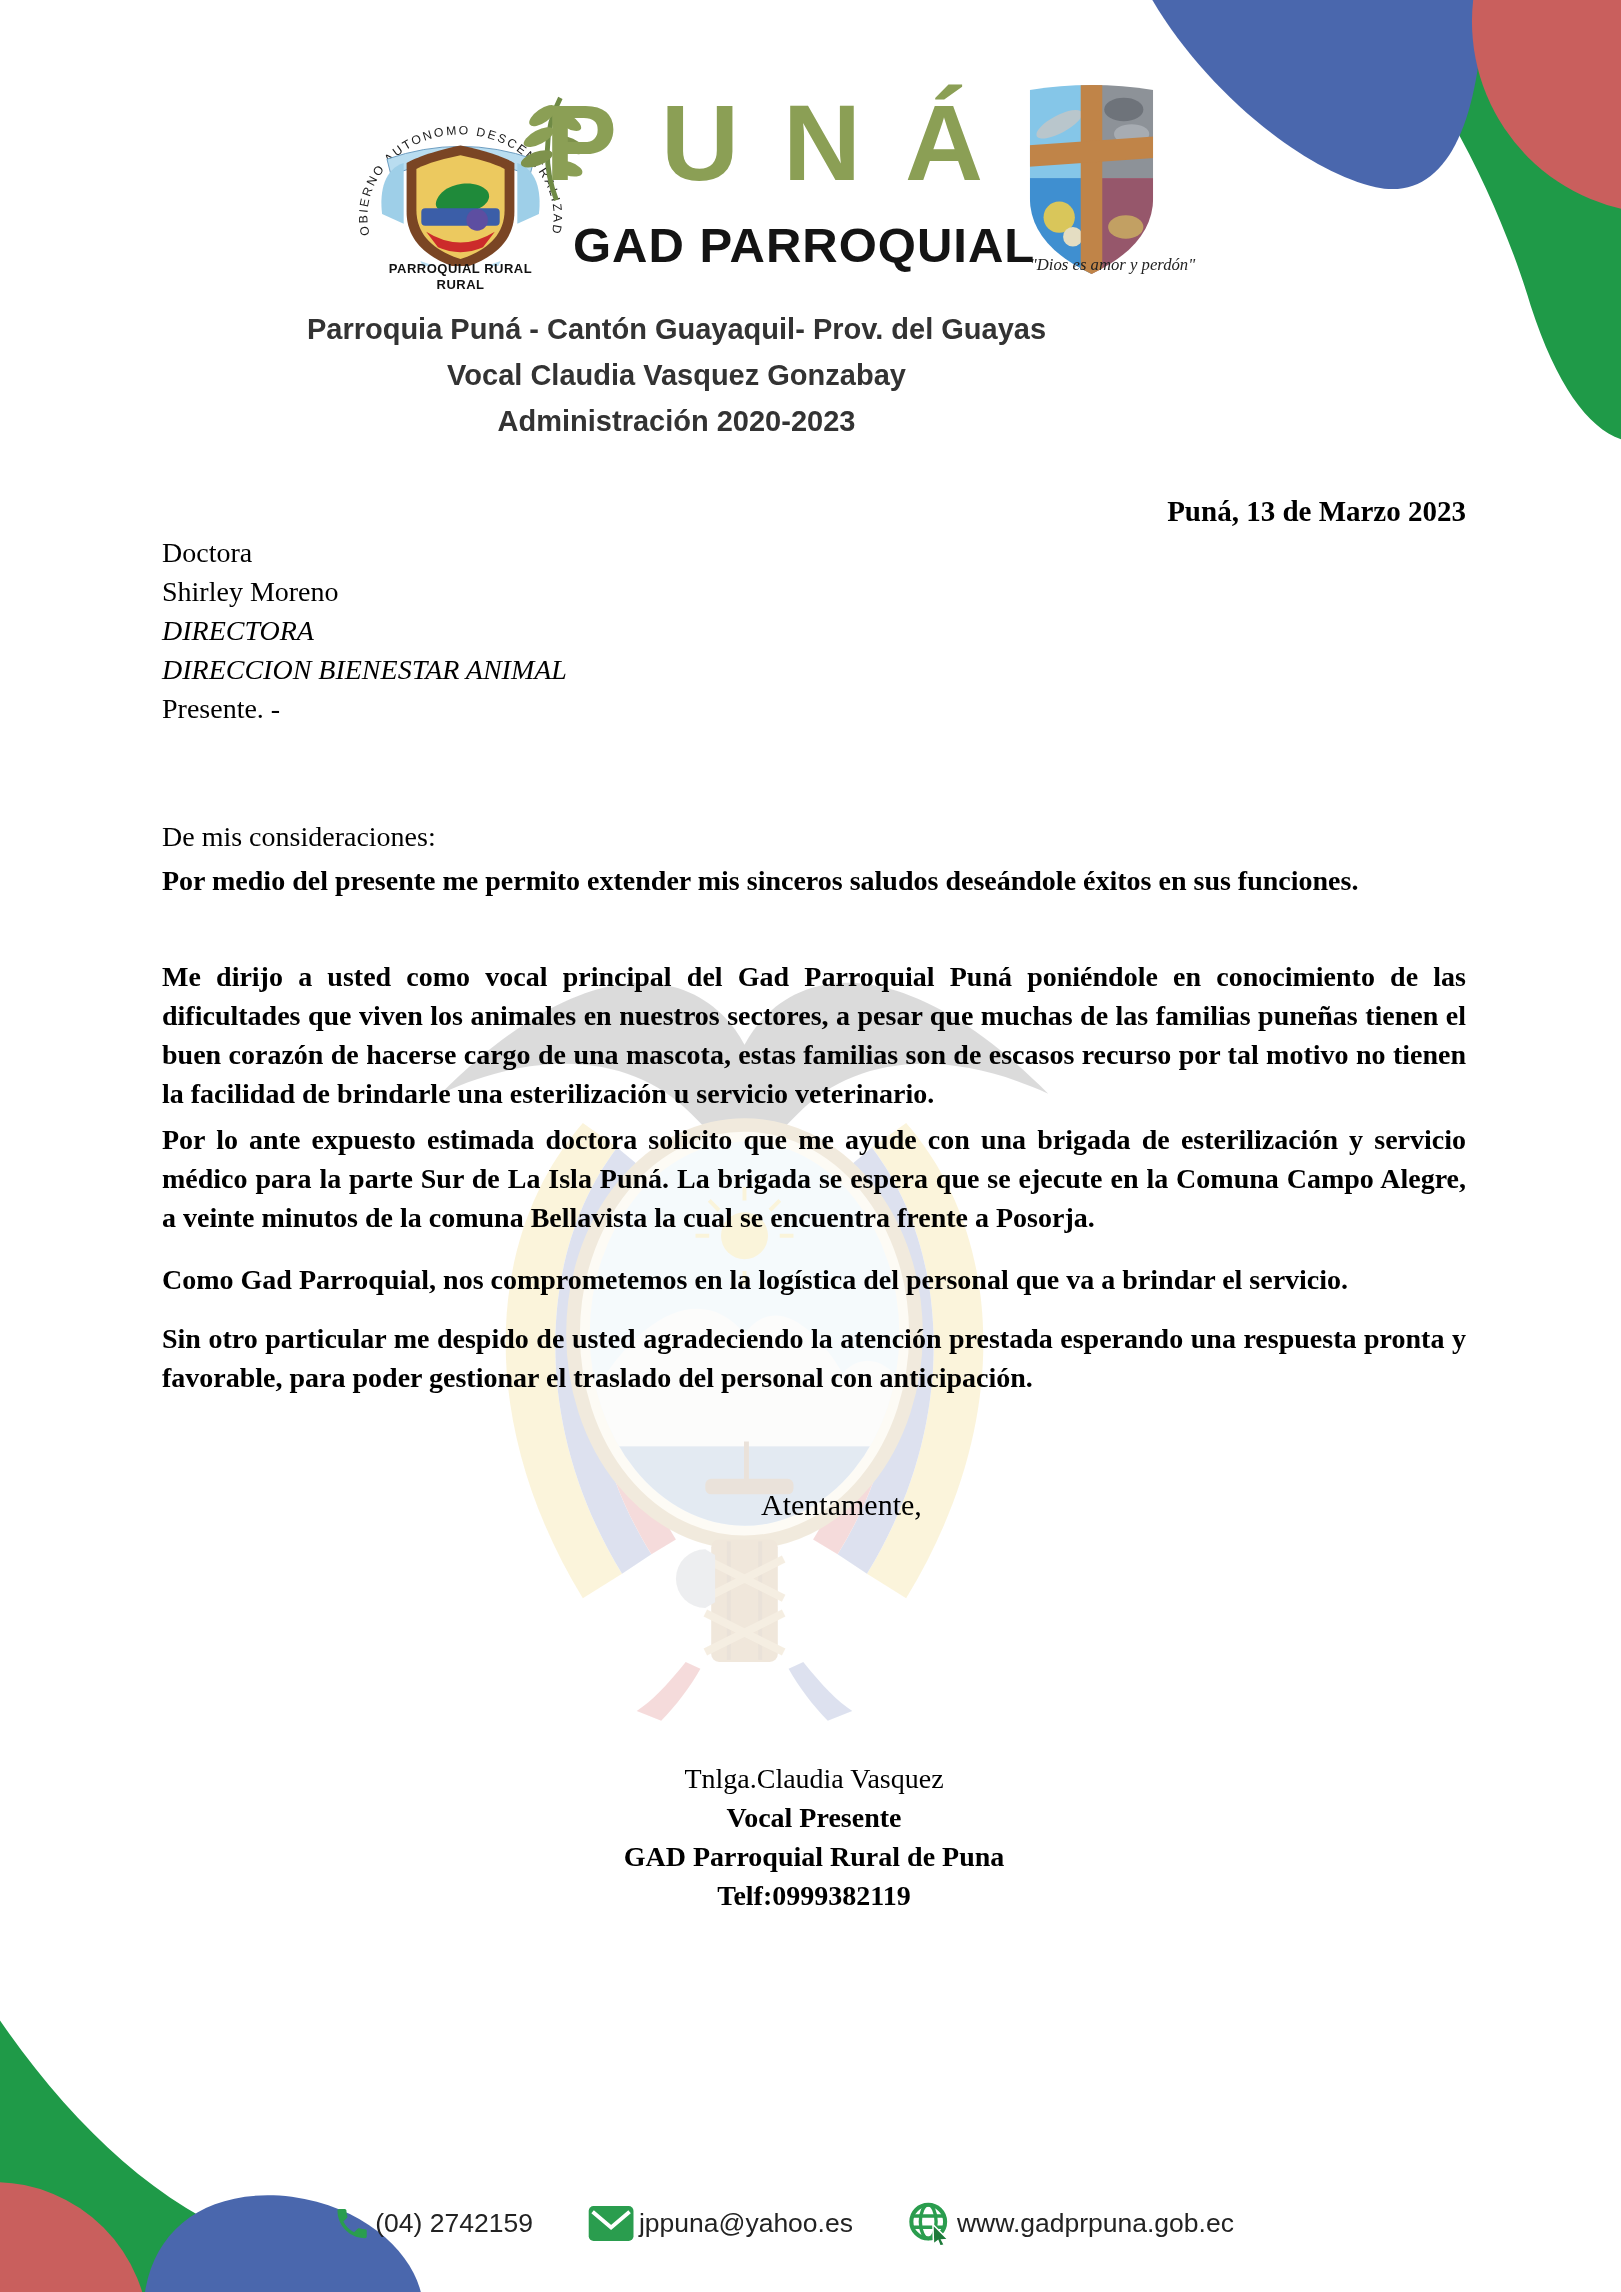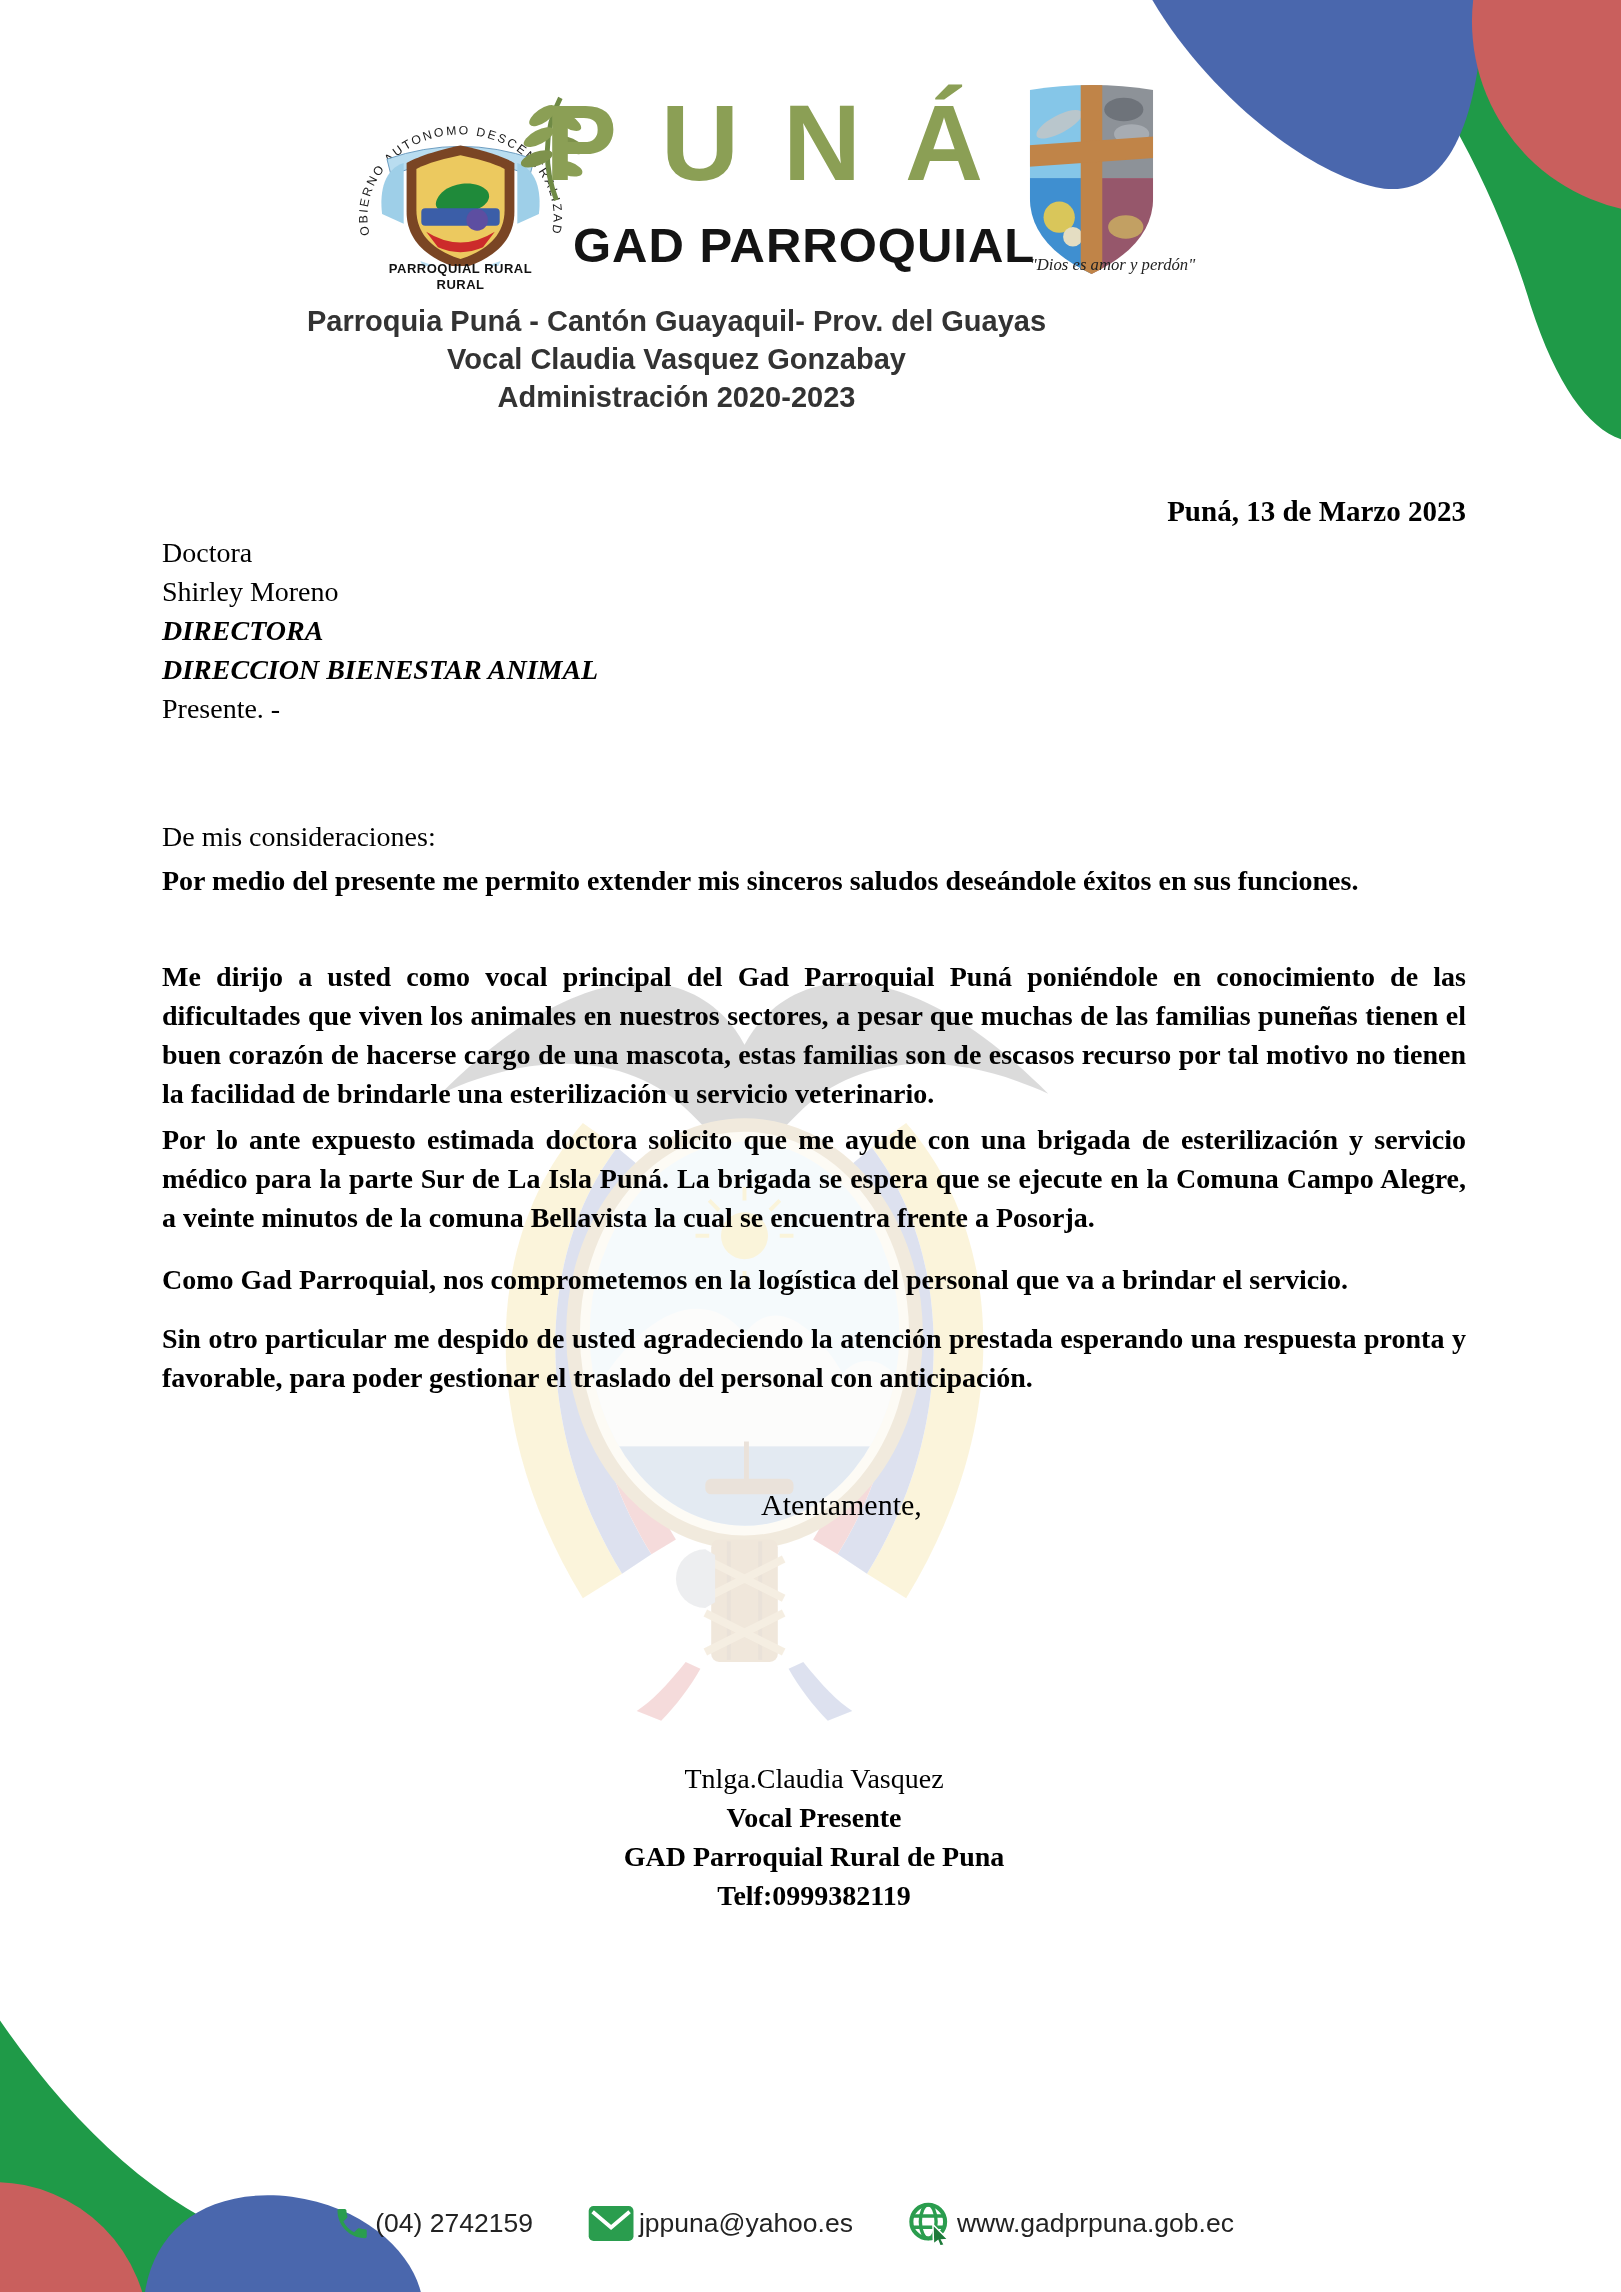--- a/index.html
+++ b/index.html
@@ -20,29 +20,29 @@
               font-size:108px;line-height:118px;letter-spacing:44px;color:#8b9f55;}
   .logo-sub{position:absolute;left:573px;top:220px;width:470px;
             font-family:"Liberation Sans",sans-serif;font-weight:bold;
             font-size:49px;line-height:51px;letter-spacing:1px;color:#141414;}
   .right-crest{position:absolute;left:1022px;top:80px;width:139px;height:201px;}
   .crest-motto{position:absolute;left:995px;top:255px;width:235px;text-align:center;
                font-style:italic;font-size:16.7px;color:#222;
                font-family:"Liberation Serif",serif;}
   .header-lines{position:absolute;left:59px;top:302px;width:1235px;text-align:center;
                 font-family:"Liberation Sans",sans-serif;color:#333;font-weight:bold;}
-  .header-lines .hl{font-size:29px;line-height:38px;}
+  .header-lines .hl{font-size:29px;line-height:38px;margin-top:8px;}
   
   .watermark{position:absolute;left:382px;top:912px;width:725px;height:814px;opacity:.17;z-index:1;}
   
   .letter{position:absolute;left:162px;top:0;width:1304px;z-index:2;font-size:28px;}
   .letter .blk{position:absolute;left:0;right:0;}
   .date{top:495px;text-align:right;font-weight:bold;font-size:29px;}
   .recipient{top:533px;line-height:39px;}
-  .recipient .bi{font-weight:bold;font-style:italic;}
+  .recipient .bi{font-weight:normal;font-style:italic;}
   .salutation{top:821px;}
   .p1{top:861px;} .p2{top:957px;} .p3{top:1120px;} .p4{top:1260px;} .p5{top:1319px;}
   .par{text-align:justify;line-height:39px;margin:0;font-weight:bold;}
   .closing{top:1488px;text-align:center;transform:translateX(27.4px);font-size:30px;}
   .signature{top:1759px;text-align:center;line-height:39px;}
   .signature .sb{font-weight:bold;}
   
   .footer{position:absolute;left:0;right:0;top:2201px;display:flex;justify-content:center;
           align-items:center;gap:55px;transform:translateX(-27.4px);z-index:2;
           font-family:"Liberation Sans",sans-serif;font-size:26.5px;color:#222;}

